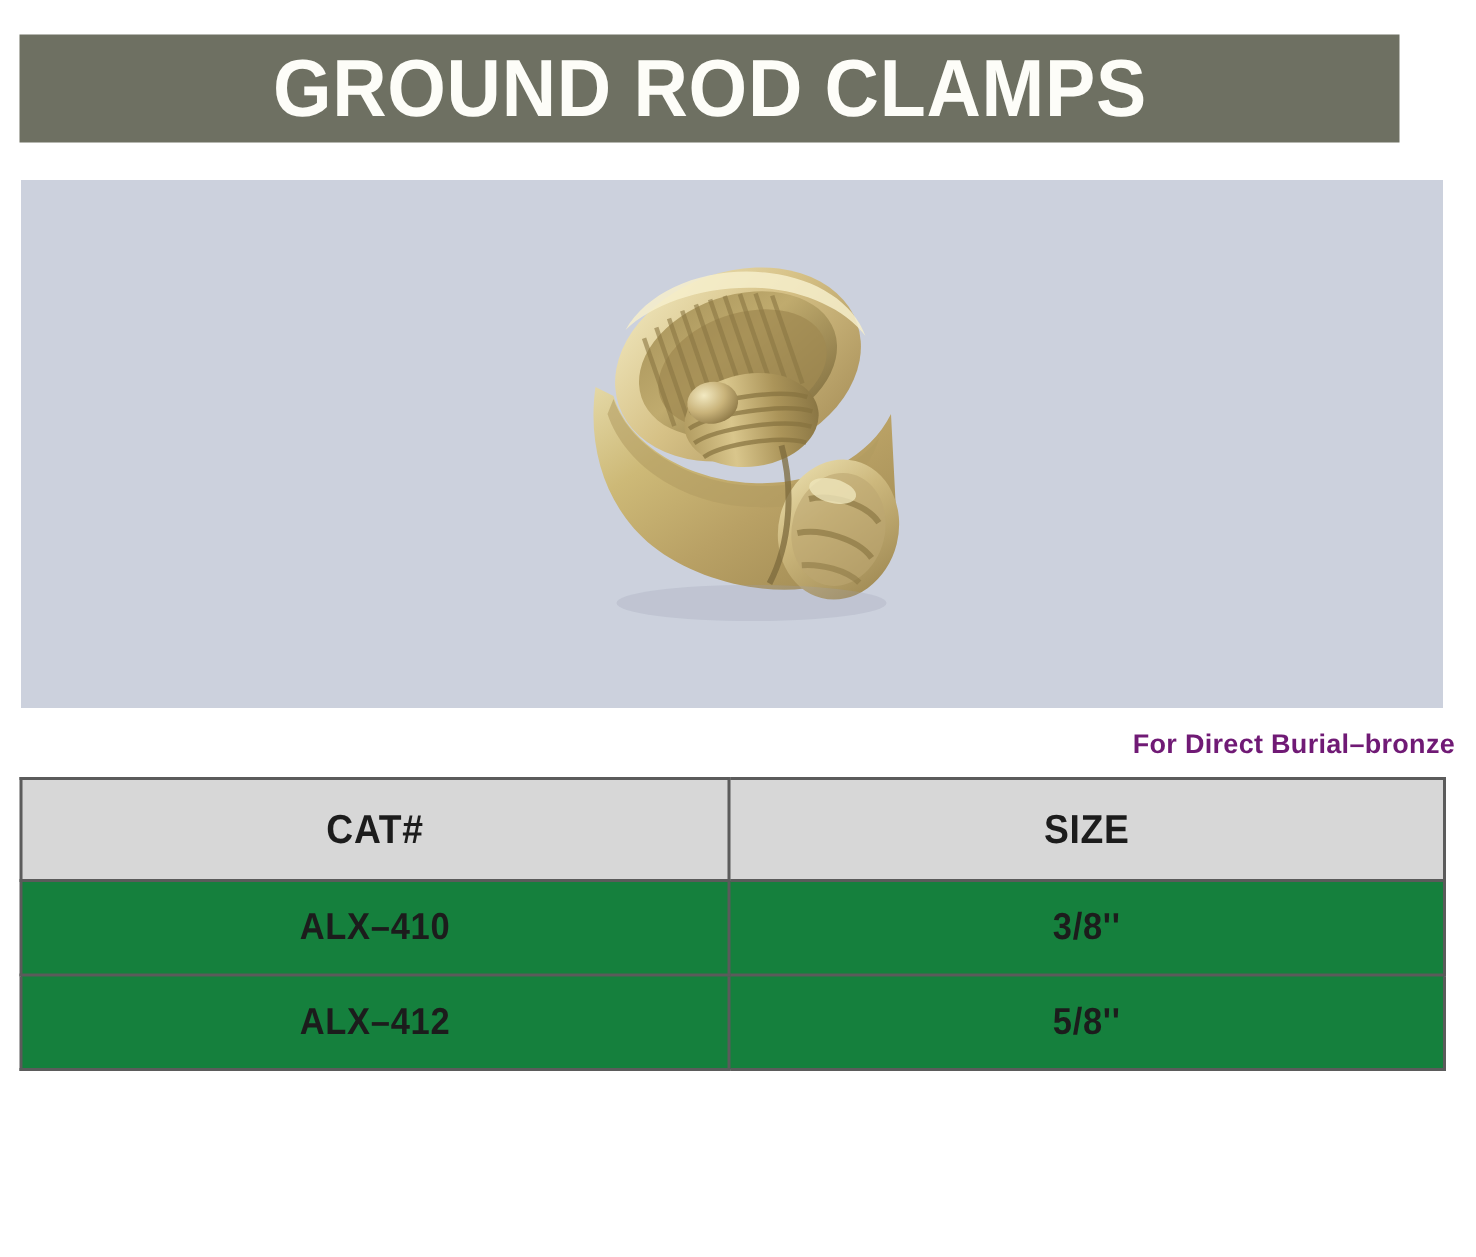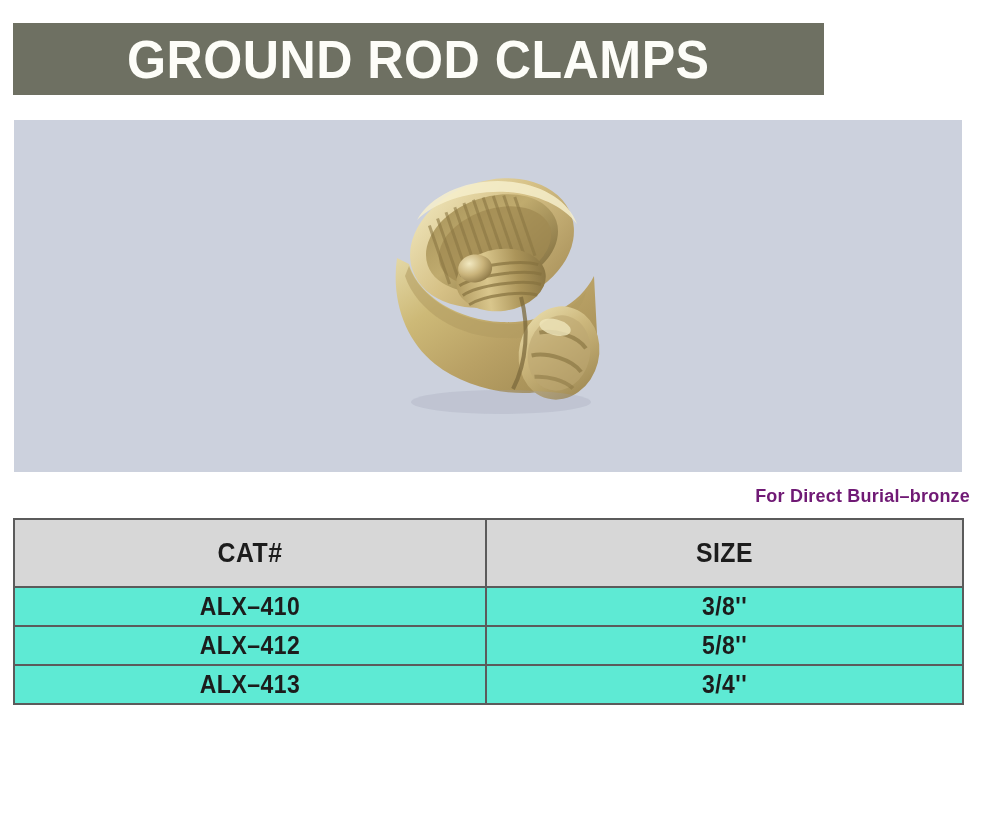--- a/index.html
+++ b/index.html
@@ -18,21 +18,21 @@
     width: 984px;
     height: 838px;
     background: #ffffff;
   }
 
   
   .title-banner {
     position: absolute;
     left: 13px;
     top: 23px;
-    width: 811px;
+    width: 920px;
     height: 72px;
     background: #6e7062;
     display: flex;
     align-items: center;
     justify-content: center;
   }
 
   .title-text {
     color: #fdfdf8;
     font-family: "Liberation Sans", sans-serif;
@@ -108,22 +108,22 @@
   }
 
   .spec-table thead th {
     background: #d7d7d7;
     height: 68px;
     font-size: 27px;
     letter-spacing: 0.5px;
   }
 
   .spec-table tbody td {
-    background: #5eead4;
-    height: 39px;
+    background: #15803d;
+    height: 63px;
     font-size: 25px;
     letter-spacing: 0.5px;
   }
 
   .cell-inner {
     display: block;
     transform: scaleX(0.92);
     transform-origin: center center;
     white-space: nowrap;
   }
@@ -260,24 +260,16 @@
         </td>
       </tr>
       <tr>
         <td>
           <span class="cell-inner">ALX–412</span>
         </td>
         <td>
           <span class="cell-inner">5/8''</span>
         </td>
       </tr>
-      <tr>
-        <td>
-          <span class="cell-inner">ALX–413</span>
-        </td>
-        <td>
-          <span class="cell-inner">3/4''</span>
-        </td>
-      </tr>
     </tbody>
   </table>
 
 </div>
 
 </body></html>

